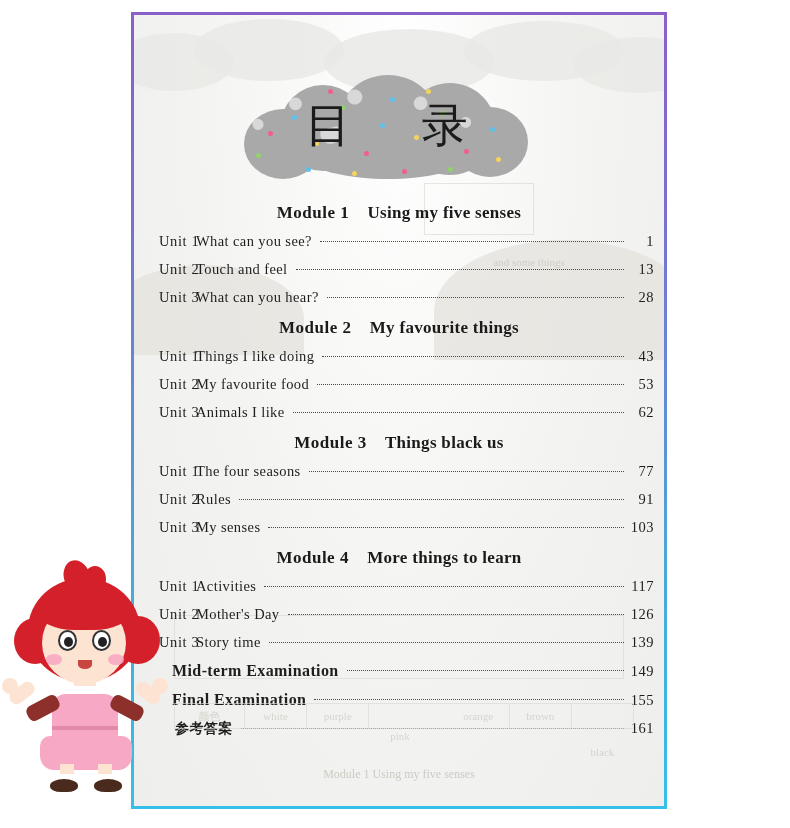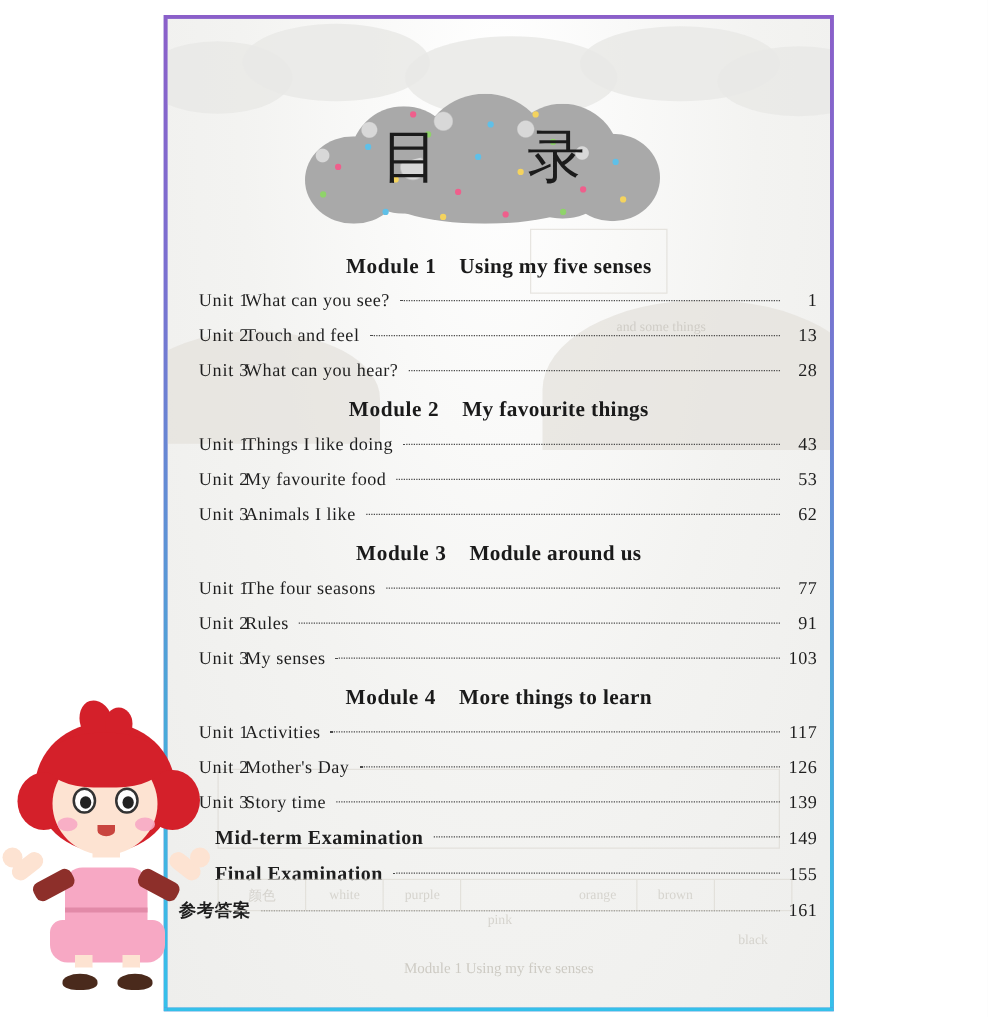--- a/index.html
+++ b/index.html
@@ -152,21 +152,21 @@
   }
   .row.exam .label {
     font-weight: bold;
     font-size: 16px;
     padding-left: 38px;
   }
   .row.exam .dots { transform: translateY(-5px); }
   .row.answers .label {
     font-weight: bold;
     font-size: 14px;
-    padding-left: 9px;
+    padding-left: 41px;
     font-family: "DejaVu Sans", sans-serif;
   }
 
   
   #ghost-table {
     position: absolute;
     left: 40px; top: 688px;
     width: 460px; height: 26px;
     border: 1px solid #dcd9d1;
     display: flex;
@@ -317,21 +317,21 @@
       </div>
       <div class="row">
         <span class="unit">Unit 3</span>
         <span class="label">Animals I like</span>
         <span class="dots"></span>
         <span class="page">62</span>
       </div>
 
       <div class="module-head">
         <span class="mod-label">Module 3</span>
-        <span class="mod-title">Module around us</span>
+        <span class="mod-title">Things black us</span>
       </div>
       <div class="row">
         <span class="unit">Unit 1</span>
         <span class="label">The four seasons</span>
         <span class="dots"></span>
         <span class="page">77</span>
       </div>
       <div class="row">
         <span class="unit">Unit 2</span>
         <span class="label">Rules</span>

